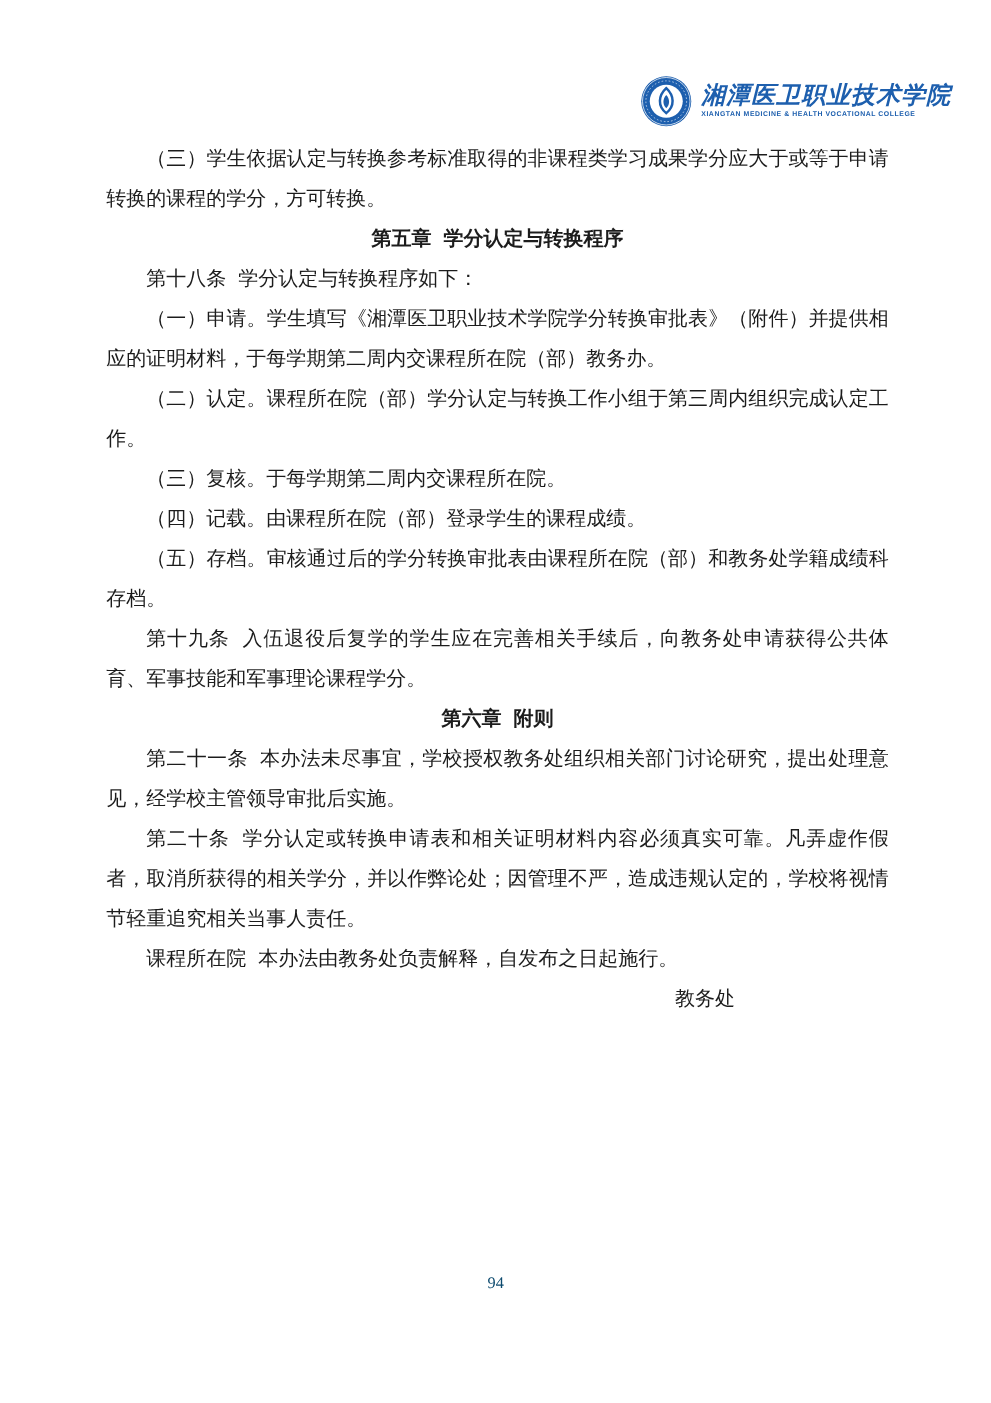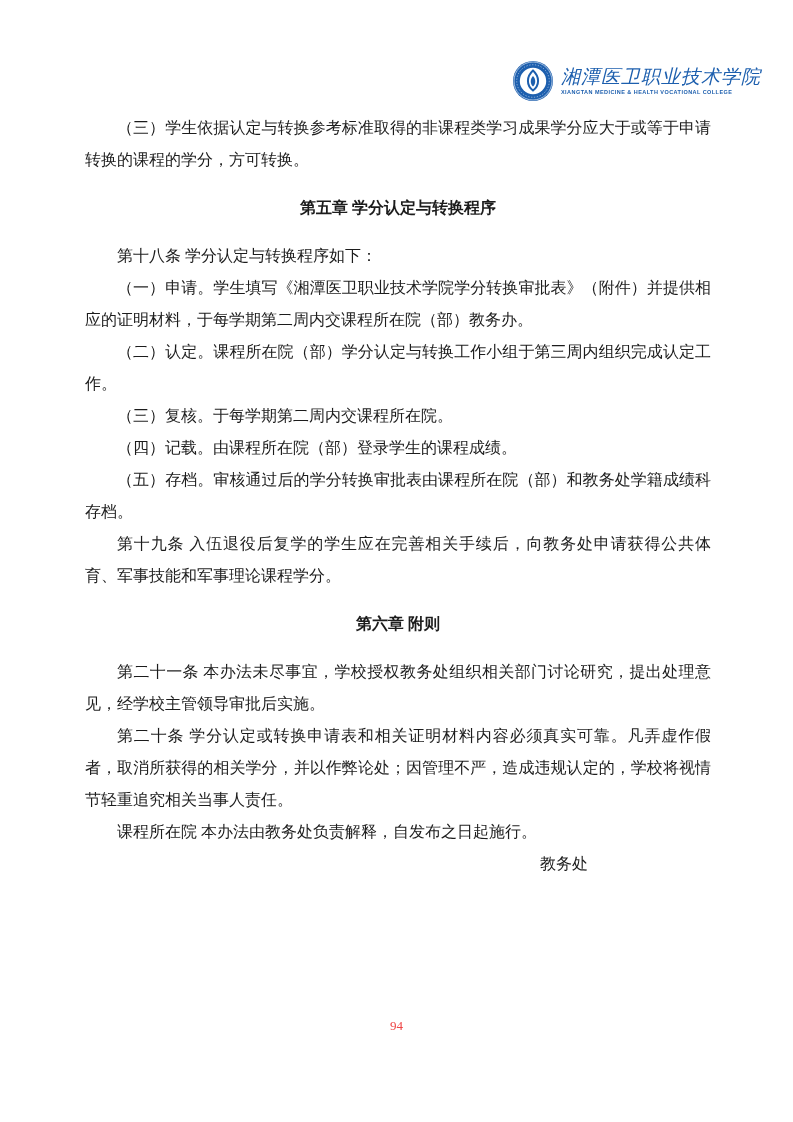--- a/index.html
+++ b/index.html
@@ -21,21 +21,21 @@
     right: 32px;
     display: flex;
     align-items: center;
     gap: 7px;
   }
   .logo-emblem { width: 42px; height: 42px; flex: 0 0 auto; }
   .logo-names { display: flex; flex-direction: column; justify-content: center; }
   .logo-name-zh {
     color: #1d5fae;
     font-size: 19px;
-    font-weight: normal;
+    font-weight: bold;
     font-style: italic;
     letter-spacing: 1px;
     line-height: 22px;
     white-space: nowrap;
     font-family: "Liberation Serif", serif;
   }
   .logo-name-en {
     color: #1d5fae;
     font-size: 5.5px;
     letter-spacing: 0.45px;
@@ -46,49 +46,50 @@
   }
 
   
   .content {
     position: absolute;
     left: 85px;
     top: 112px;
     width: 626px;
     font-size: 16px;
     line-height: 32px;
+    font-family: Liberation Mono, monospace;
   }
   .para {
     margin: 0;
     text-indent: 2em;
     text-align: justify;
     text-justify: inter-ideograph;
   }
   .heading {
-    margin: 16px;
+    margin: 0;
     text-align: center;
     font-weight: bold;
     text-indent: 0;
   }
   .signature-block {
     width: 160px;
     margin-left: 455px;
     text-align: left;
   }
   .signature-line { margin: 0; }
 
   
   .pagenum {
     position: absolute;
     top: 1018px;
     left: 0;
     width: 100%;
     text-align: center;
     font-size: 13px;
-    color: #ef4444;
+    color: #0c4a6e;
   }
 </style>
 </head>
 <body>
 
 <div class="page">
 
   <div class="logo">
     <svg class="logo-emblem" viewBox="0 0 42 42" xmlns="http://www.w3.org/2000/svg">
       <circle cx="21" cy="21" r="20" fill="#1d5fae"></circle>

